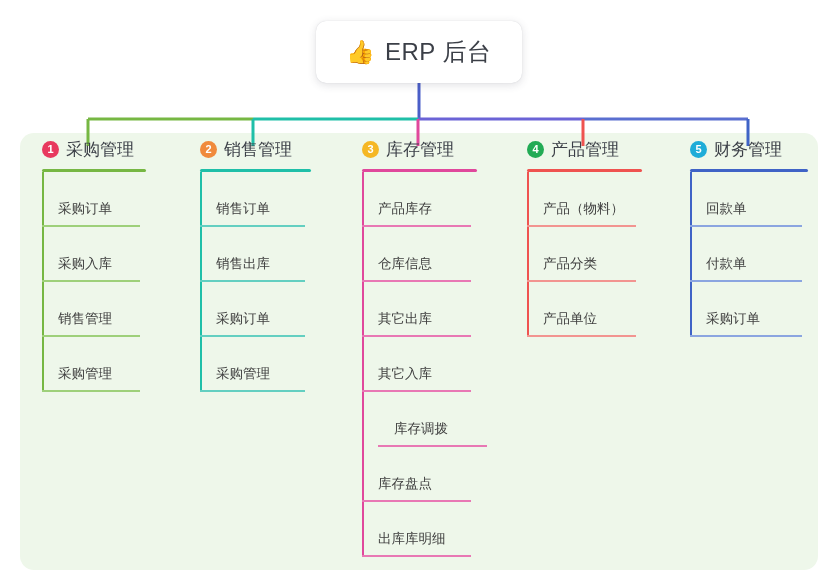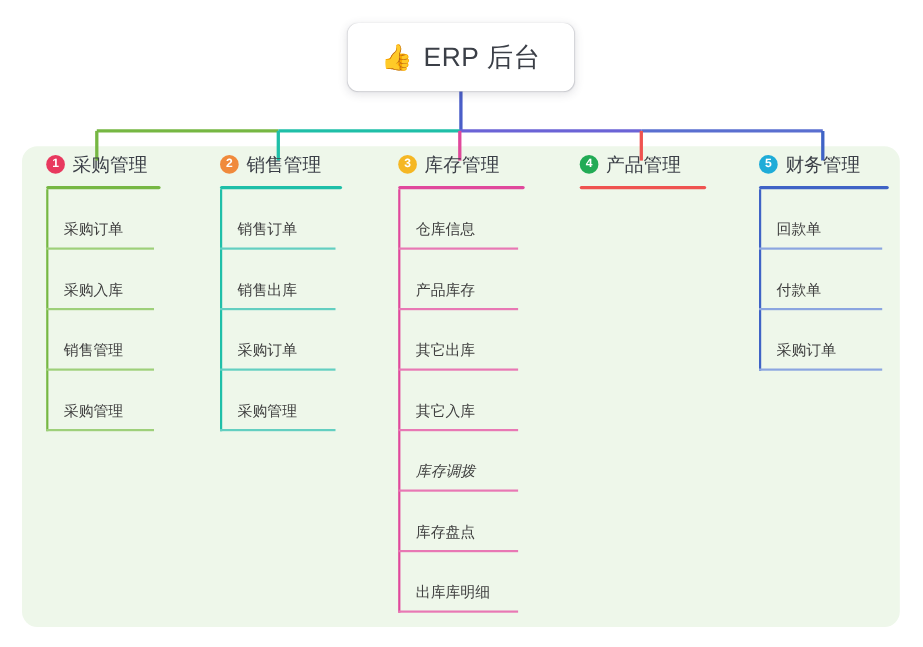--- a/index.html
+++ b/index.html
@@ -222,55 +222,70 @@
       </div>
       <div class="column" style="left: 362px; width: 115px;">
         <div class="col-head" style="padding-left: 0px;">
           <span class="badge" style="background: rgb(245, 183, 36);">3</span>
           <span class="col-title">库存管理</span>
         </div>
         <div class="col-rule" style="background: rgb(224, 72, 156); width: 115px;"></div>
         <div class="leaves">
           <div class="spine" style="background: rgb(224, 72, 156); left: 0px; height: 385px;"></div>
           <div class="leaf" style="margin-left: 0px;">
+            <span class="leaf-text">产品库存</span>
+            <div class="leaf-rule" style="background: rgb(232, 120, 180); width: 109px;"></div>
+          </div>
+          <div class="leaf" style="margin-left: 0px;">
             <span class="leaf-text">仓库信息</span>
             <div class="leaf-rule" style="background: rgb(232, 120, 180); width: 109px;"></div>
           </div>
           <div class="leaf" style="margin-left: 0px;">
-            <span class="leaf-text">产品库存</span>
-            <div class="leaf-rule" style="background: rgb(232, 120, 180); width: 109px;"></div>
-          </div>
-          <div class="leaf" style="margin-left: 0px;">
             <span class="leaf-text">其它出库</span>
             <div class="leaf-rule" style="background: rgb(232, 120, 180); width: 109px;"></div>
           </div>
           <div class="leaf" style="margin-left: 0px;">
             <span class="leaf-text">其它入库</span>
             <div class="leaf-rule" style="background: rgb(232, 120, 180); width: 109px;"></div>
           </div>
-          <div class="leaf" style="margin-left: 0px; font-style: italic;">
+          <div class="leaf" style="margin-left: 16px;">
             <span class="leaf-text">库存调拨</span>
             <div class="leaf-rule" style="background: rgb(232, 120, 180); width: 109px;"></div>
           </div>
           <div class="leaf" style="margin-left: 0px;">
             <span class="leaf-text">库存盘点</span>
             <div class="leaf-rule" style="background: rgb(232, 120, 180); width: 109px;"></div>
           </div>
           <div class="leaf" style="margin-left: 0px;">
             <span class="leaf-text">出库库明细</span>
             <div class="leaf-rule" style="background: rgb(232, 120, 180); width: 109px;"></div>
           </div>
         </div>
       </div>
       <div class="column" style="left: 527px; width: 115px;">
         <div class="col-head" style="padding-left: 0px;">
           <span class="badge" style="background: rgb(34, 171, 85);">4</span>
           <span class="col-title">产品管理</span>
         </div>
         <div class="col-rule" style="background: rgb(239, 83, 80); width: 115px;"></div>
+        <div class="leaves">
+          <div class="spine" style="background: rgb(239, 83, 80); left: 0px; height: 165px;"></div>
+          <div class="leaf" style="margin-left: 0px;">
+            <span class="leaf-text">产品（物料）</span>
+            <div class="leaf-rule" style="background: rgb(242, 148, 144); width: 109px;"></div>
+          </div>
+          <div class="leaf" style="margin-left: 0px;">
+            <span class="leaf-text">产品分类</span>
+            <div class="leaf-rule" style="background: rgb(242, 148, 144); width: 109px;"></div>
+          </div>
+          <div class="leaf" style="margin-left: 0px;">
+            <span class="leaf-text">产品单位</span>
+            <div class="leaf-rule" style="background: rgb(242, 148, 144); width: 109px;"></div>
+          </div>
+        </div>
       </div>
       <div class="column" style="left: 690px; width: 118px;">
         <div class="col-head" style="padding-left: 0px;">
           <span class="badge" style="background: rgb(30, 172, 216);">5</span>
           <span class="col-title">财务管理</span>
         </div>
         <div class="col-rule" style="background: rgb(63, 99, 198); width: 118px;"></div>
         <div class="leaves">
           <div class="spine" style="background: rgb(63, 99, 198); left: 0px; height: 165px;"></div>
           <div class="leaf" style="margin-left: 0px;">

